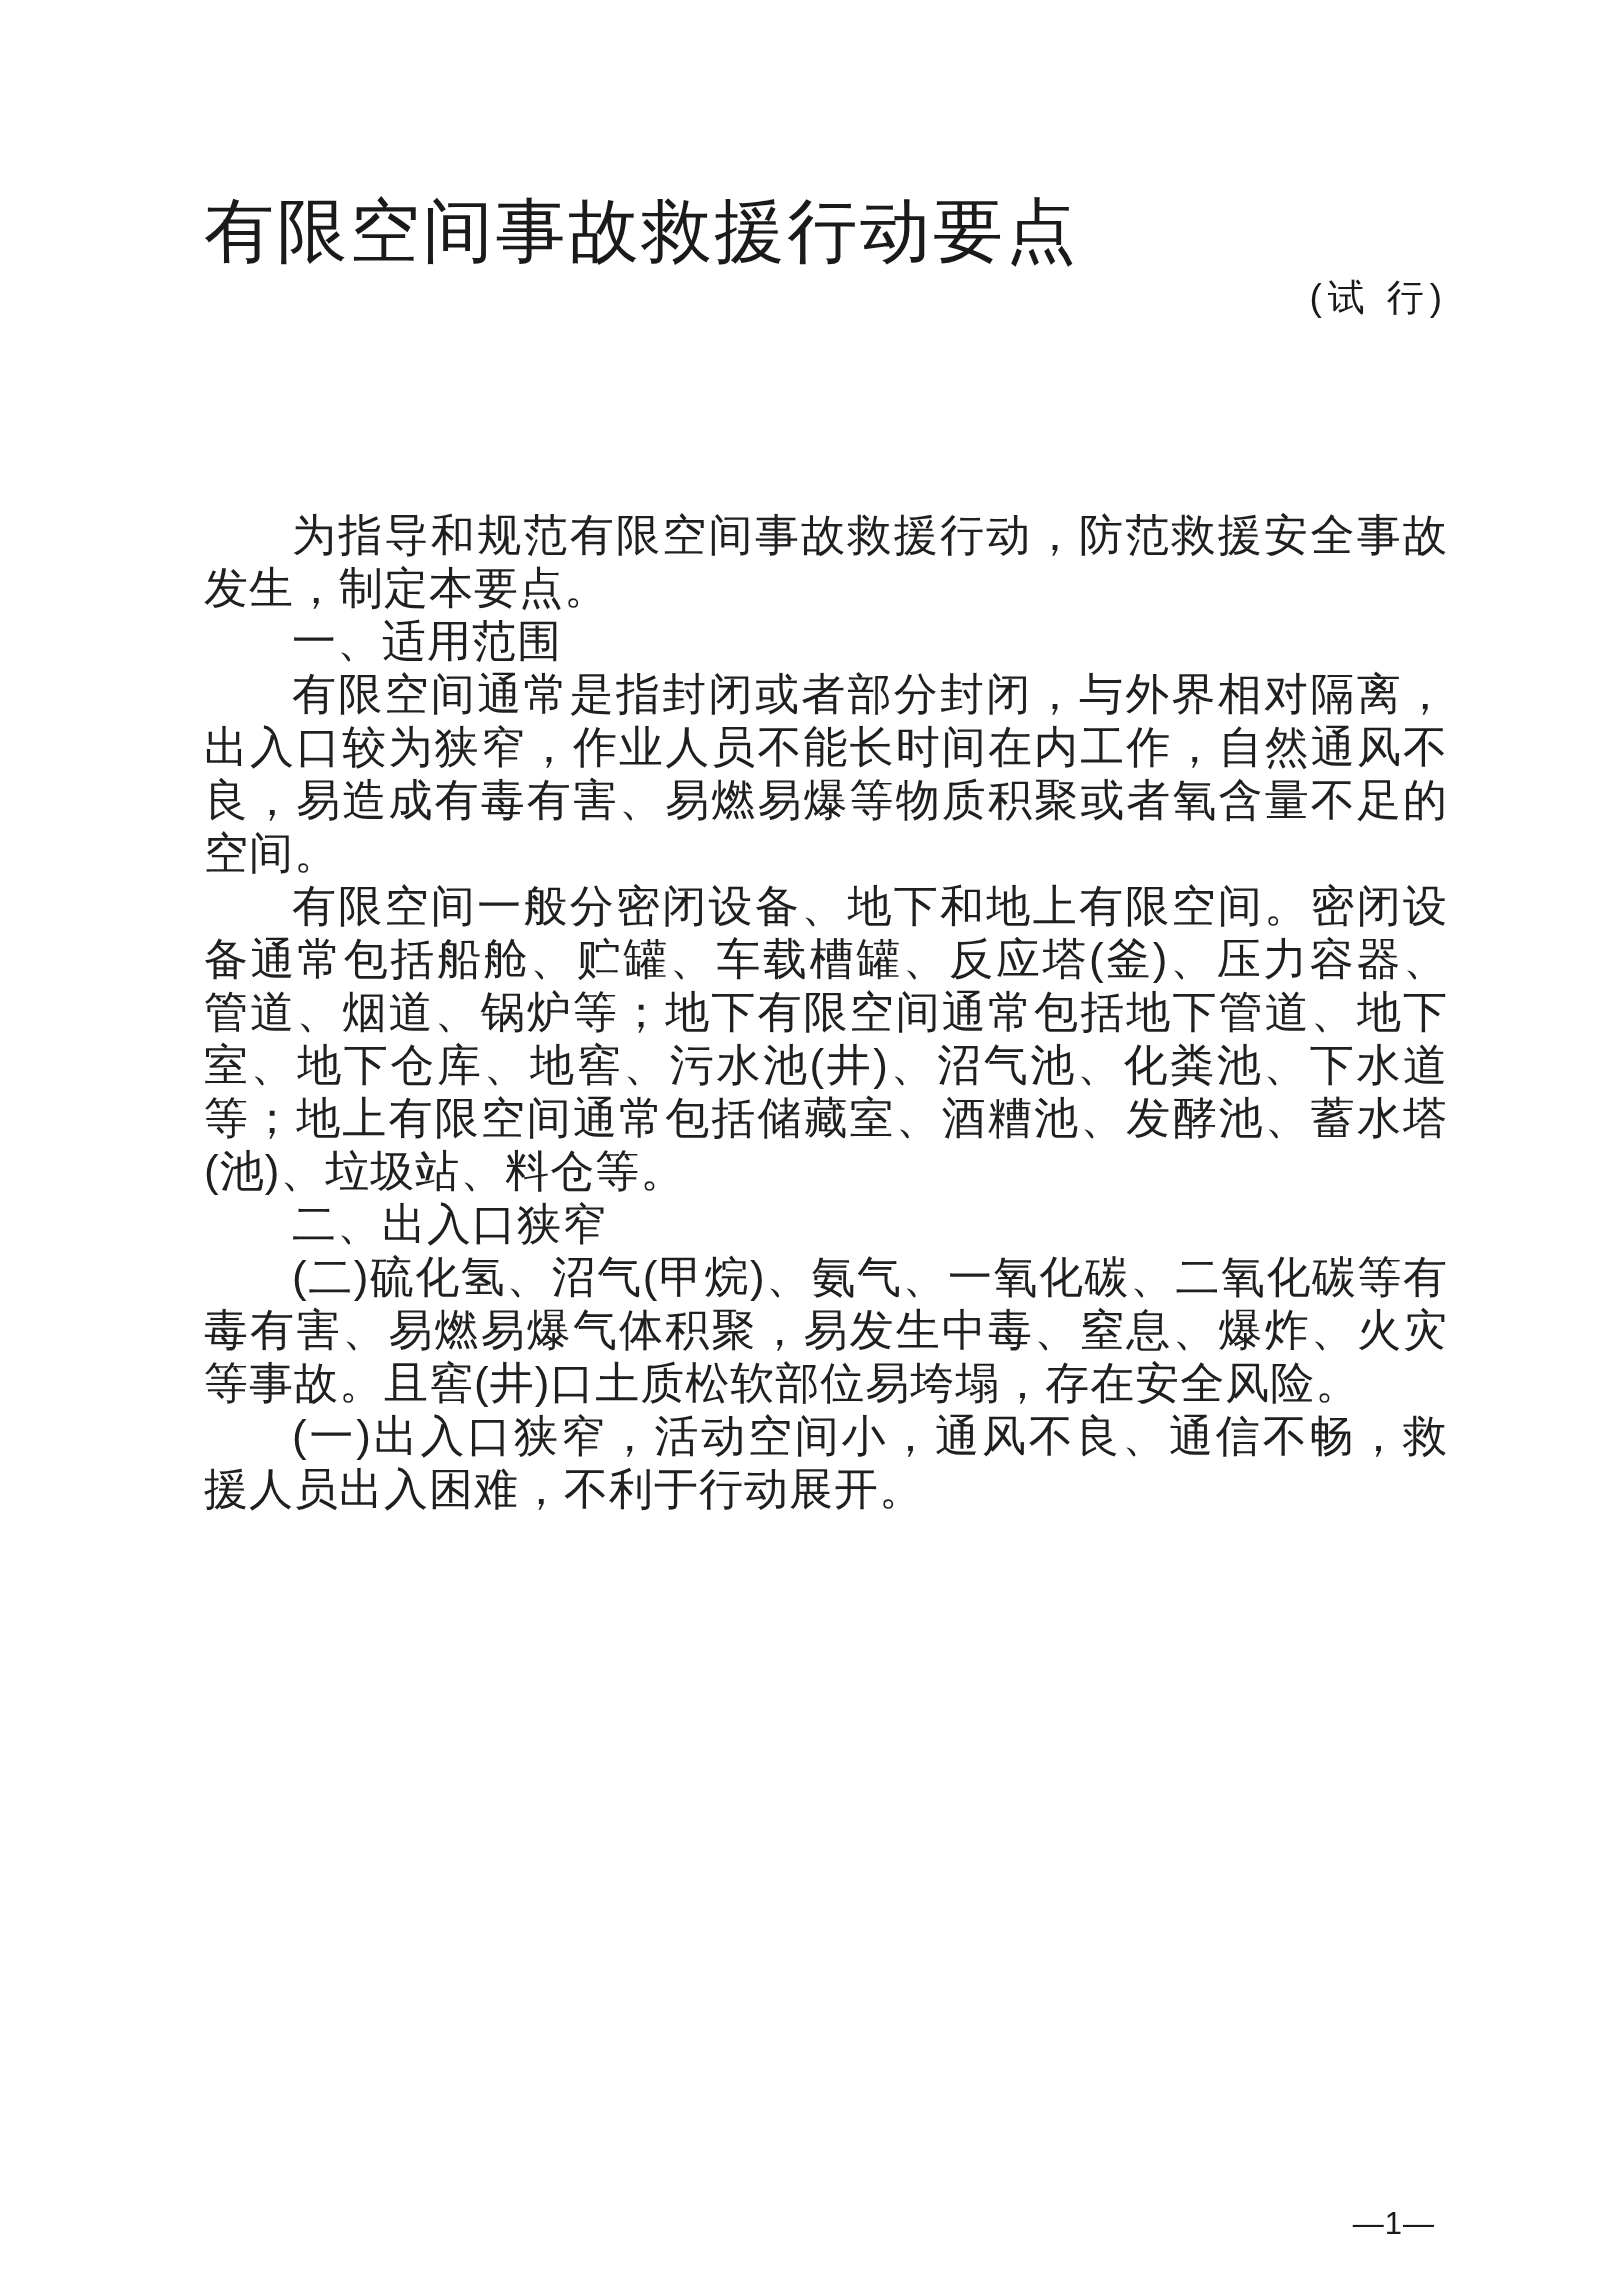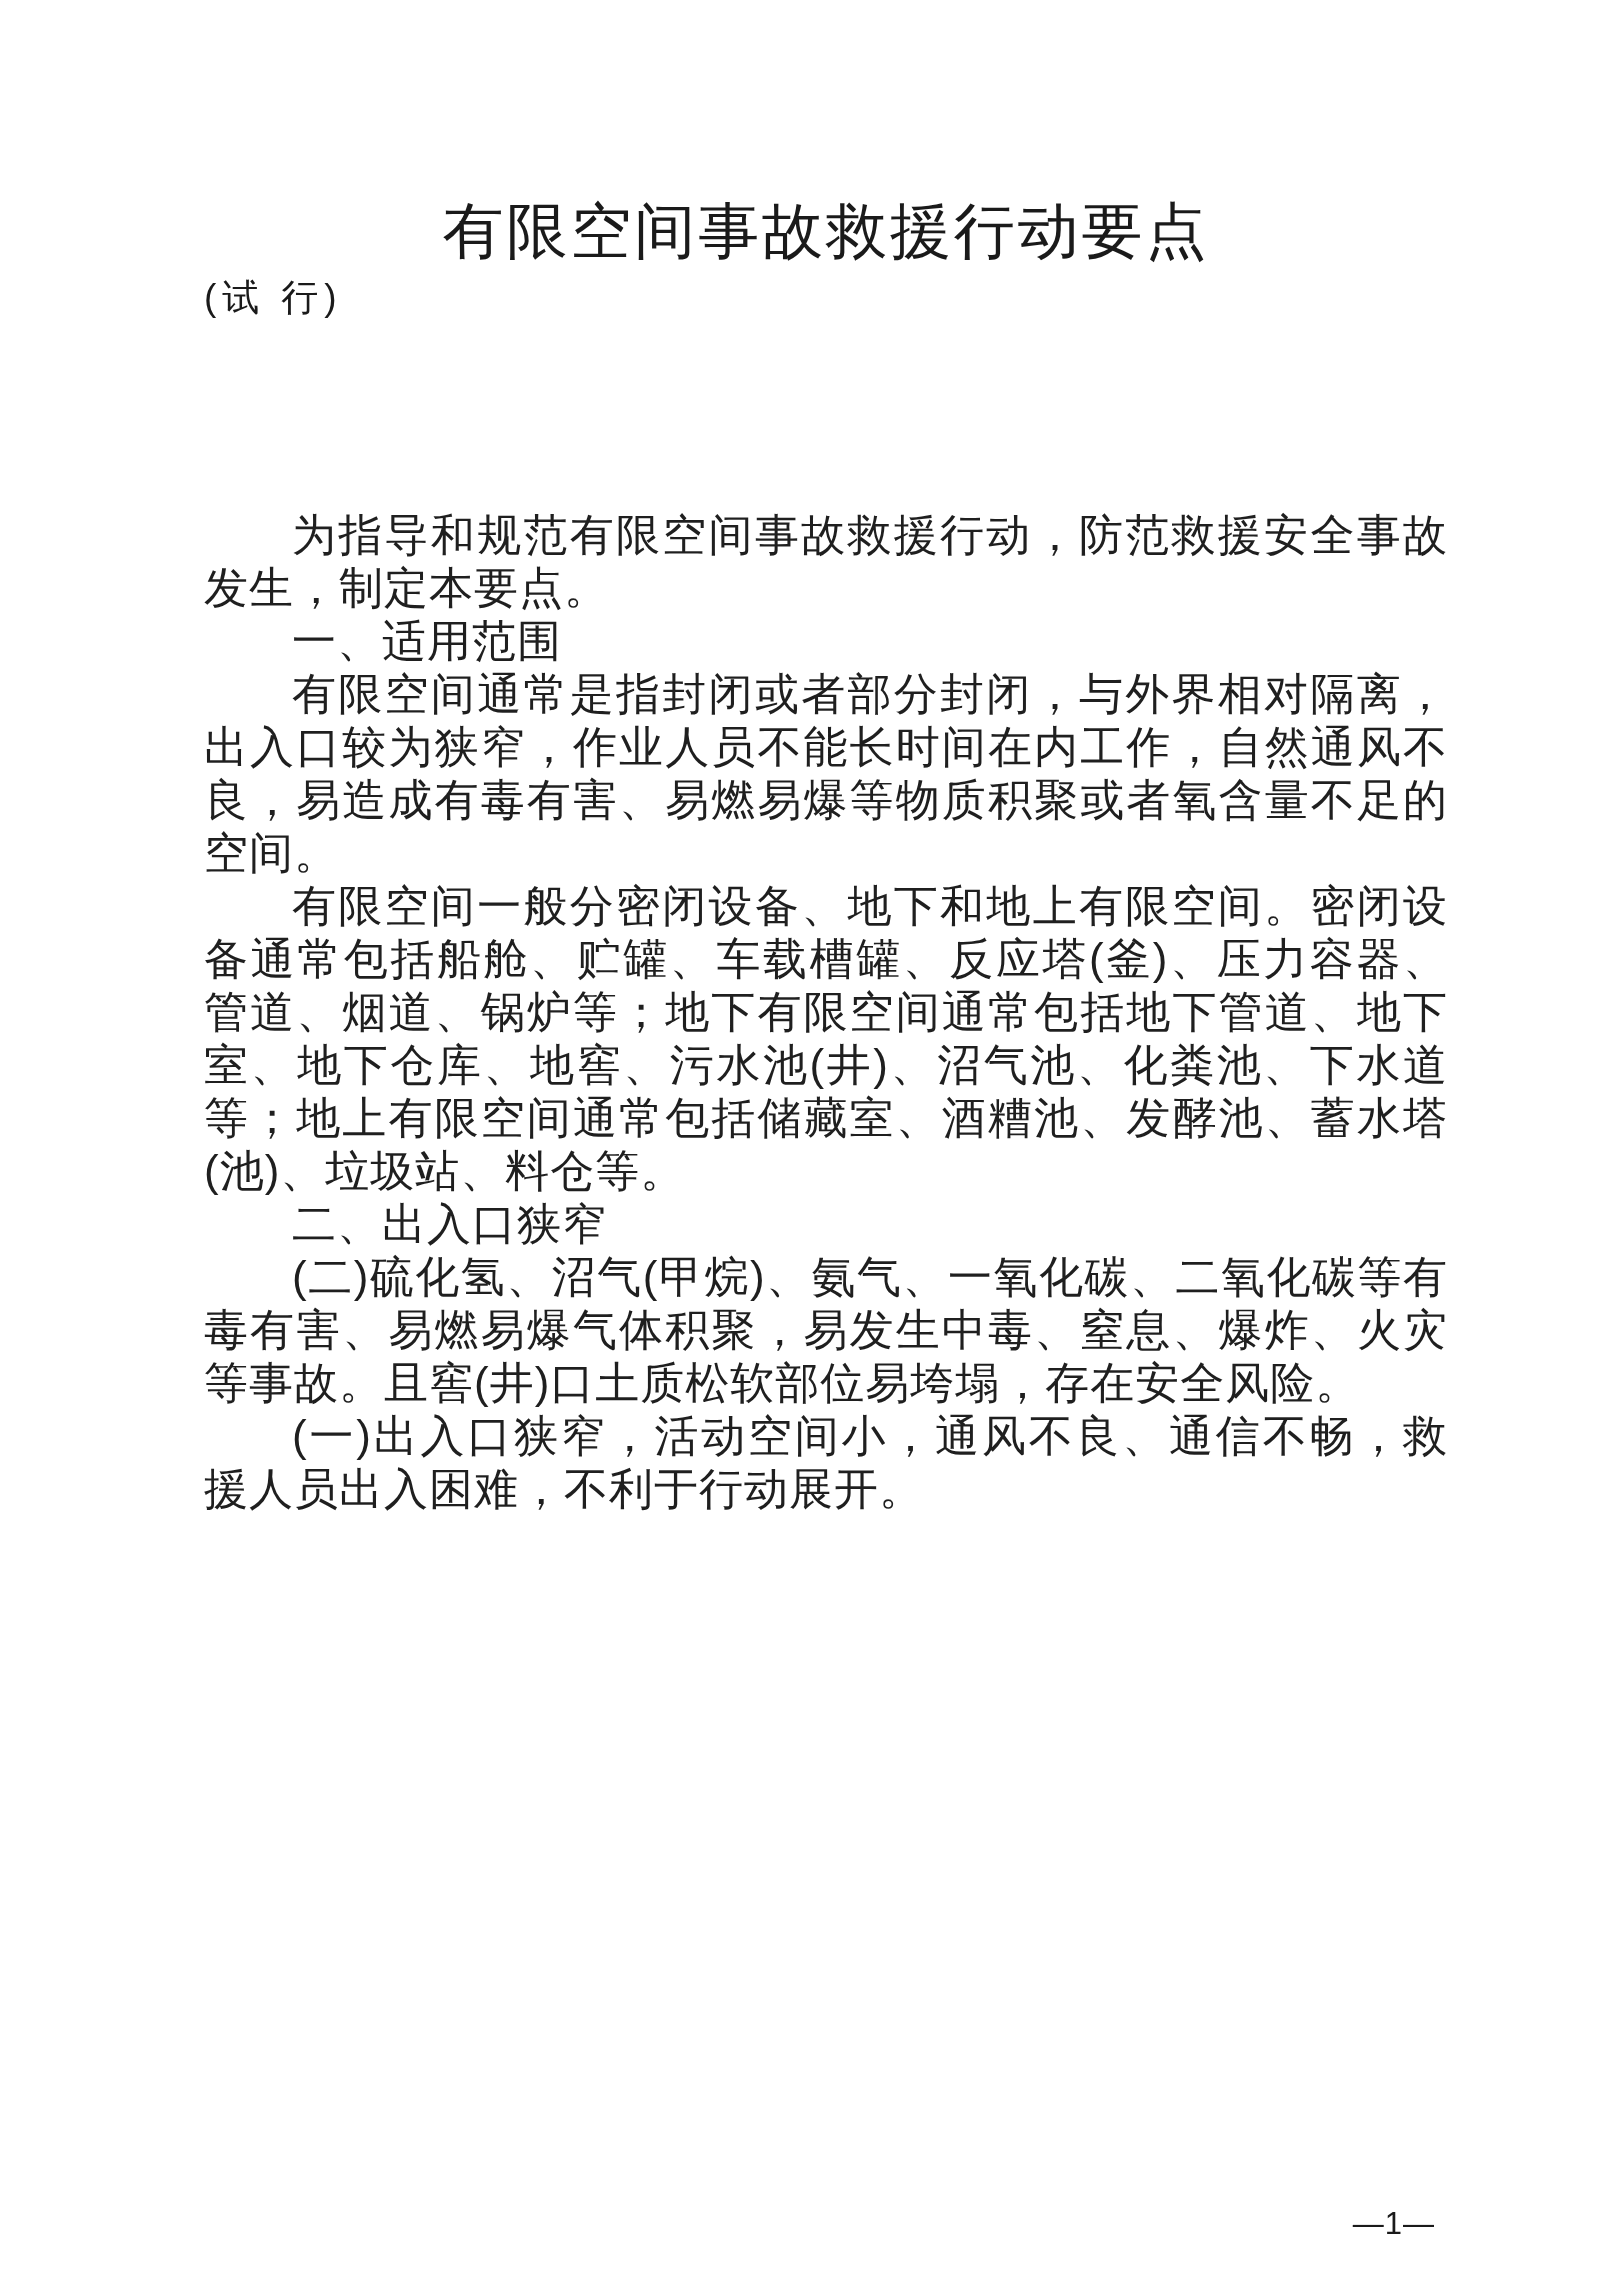--- a/index.html
+++ b/index.html
@@ -16,30 +16,29 @@
     overflow: hidden;
   }
   .page {
     position: absolute;
     inset: 0;
     box-sizing: border-box;
     padding: 196px 173px 0 204px;
   }
   .doc-title {
     margin: 0;
-    text-align: center;
-    font-size: 61px;
+    font-size: 70px;
     font-weight: normal;
     letter-spacing: 2.9px;
     line-height: 71px;
     color: #1a1a1a;
   }
   .doc-subtitle {
     margin: 5.9px 0 0 0;
-    text-align: left;
+    text-align: right;
     font-size: 37px;
     letter-spacing: 5.9px;
     line-height: 49px;
     color: #1a1a1a;
   }
   .doc-body {
     margin-top: 186px;
     font-size: 44px;
     line-height: 53px;
     letter-spacing: 1px;

